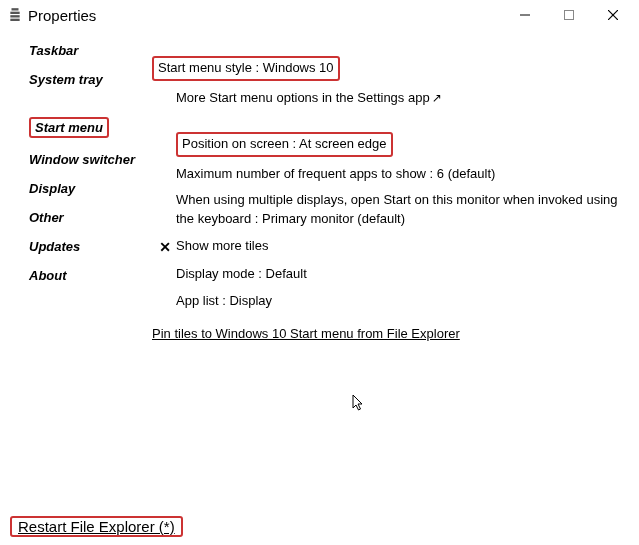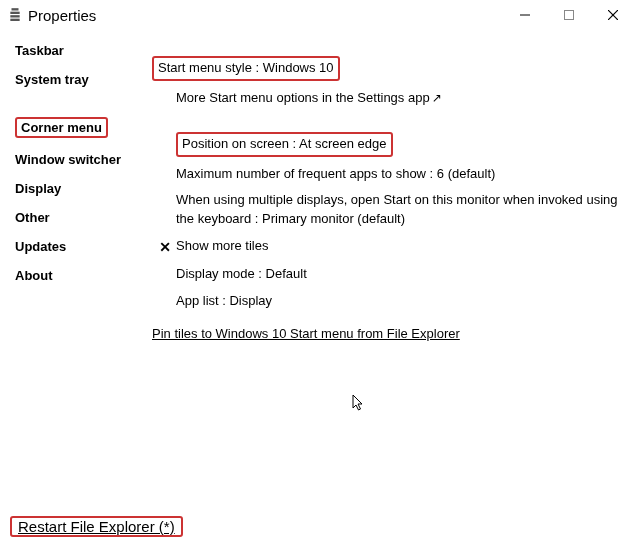--- a/index.html
+++ b/index.html
@@ -45,21 +45,22 @@
       cursor: pointer;
     }
     .winbtn svg { width: 10px; height: 10px; }
     .content {
       display: flex;
       height: calc(100% - 30px - 36px);
       padding-top: 6px;
     }
     .sidebar {
       width: 150px;
-      padding-left: 15px;
+      padding-left: 29px;
+      font-style: italic;
     }
     .sidebar-item {
       padding: 7px 0;
       font-weight: 600;
       font-size: 13px;
       cursor: pointer;
     }
     .sidebar-item.active {
       text-decoration: underline;
     }
@@ -157,21 +158,21 @@
           <line x1="10" y1="0" x2="0" y2="10" stroke="#000" stroke-width="1.2"></line>
         </svg>
     </div>
   </div>
 </div>
 
 <div class="content">
   <div class="sidebar">
     <div class="sidebar-item"><span>Taskbar</span></div>
     <div class="sidebar-item"><span>System tray</span></div>
-    <div class="sidebar-item active"><span class="hl">Corner menu</span></div>
+    <div class="sidebar-item active"><span class="hl">Start menu</span></div>
     <div class="sidebar-item"><span>Window switcher</span></div>
     <div class="sidebar-item"><span>Display</span></div>
     <div class="sidebar-item"><span>Other</span></div>
     <div class="sidebar-item"><span>Updates</span></div>
     <div class="sidebar-item"><span>About</span></div>
   </div>
 
   <div class="main">
     <div class="main-row">
       <span class="row-text"><span class="hl">Start menu style : Windows 10</span></span>

